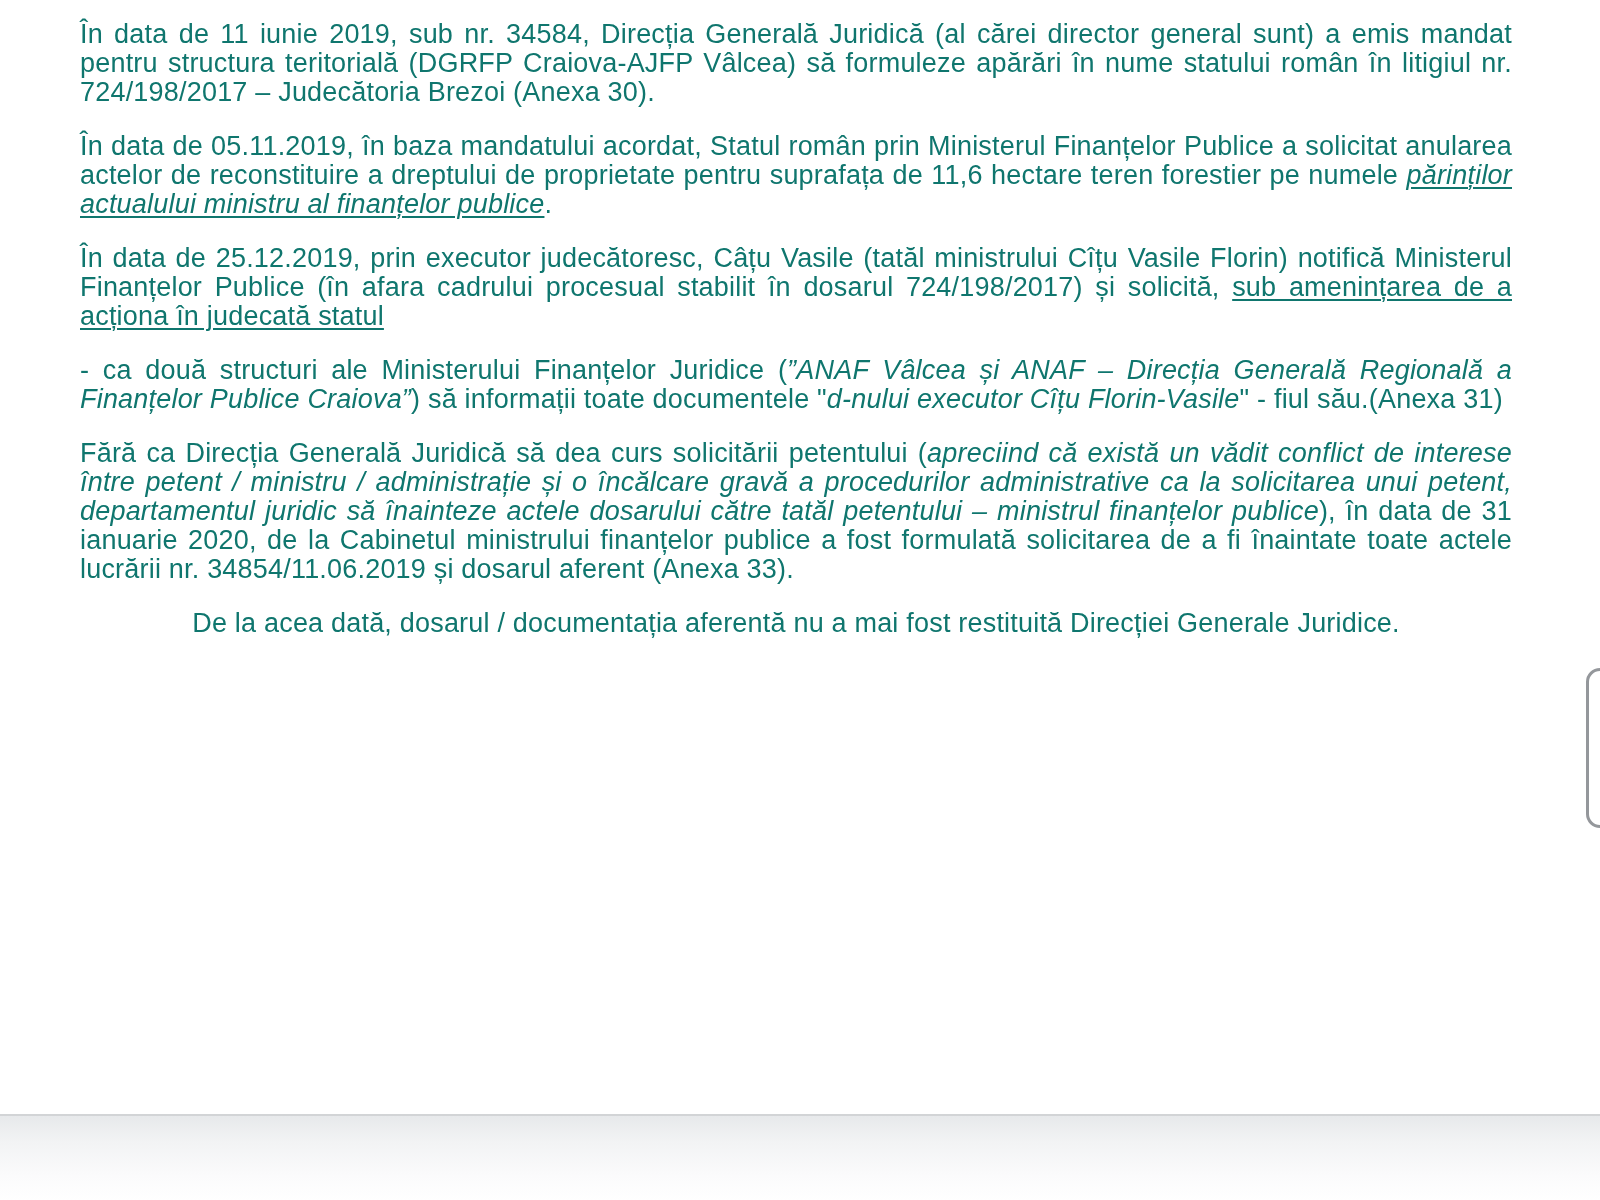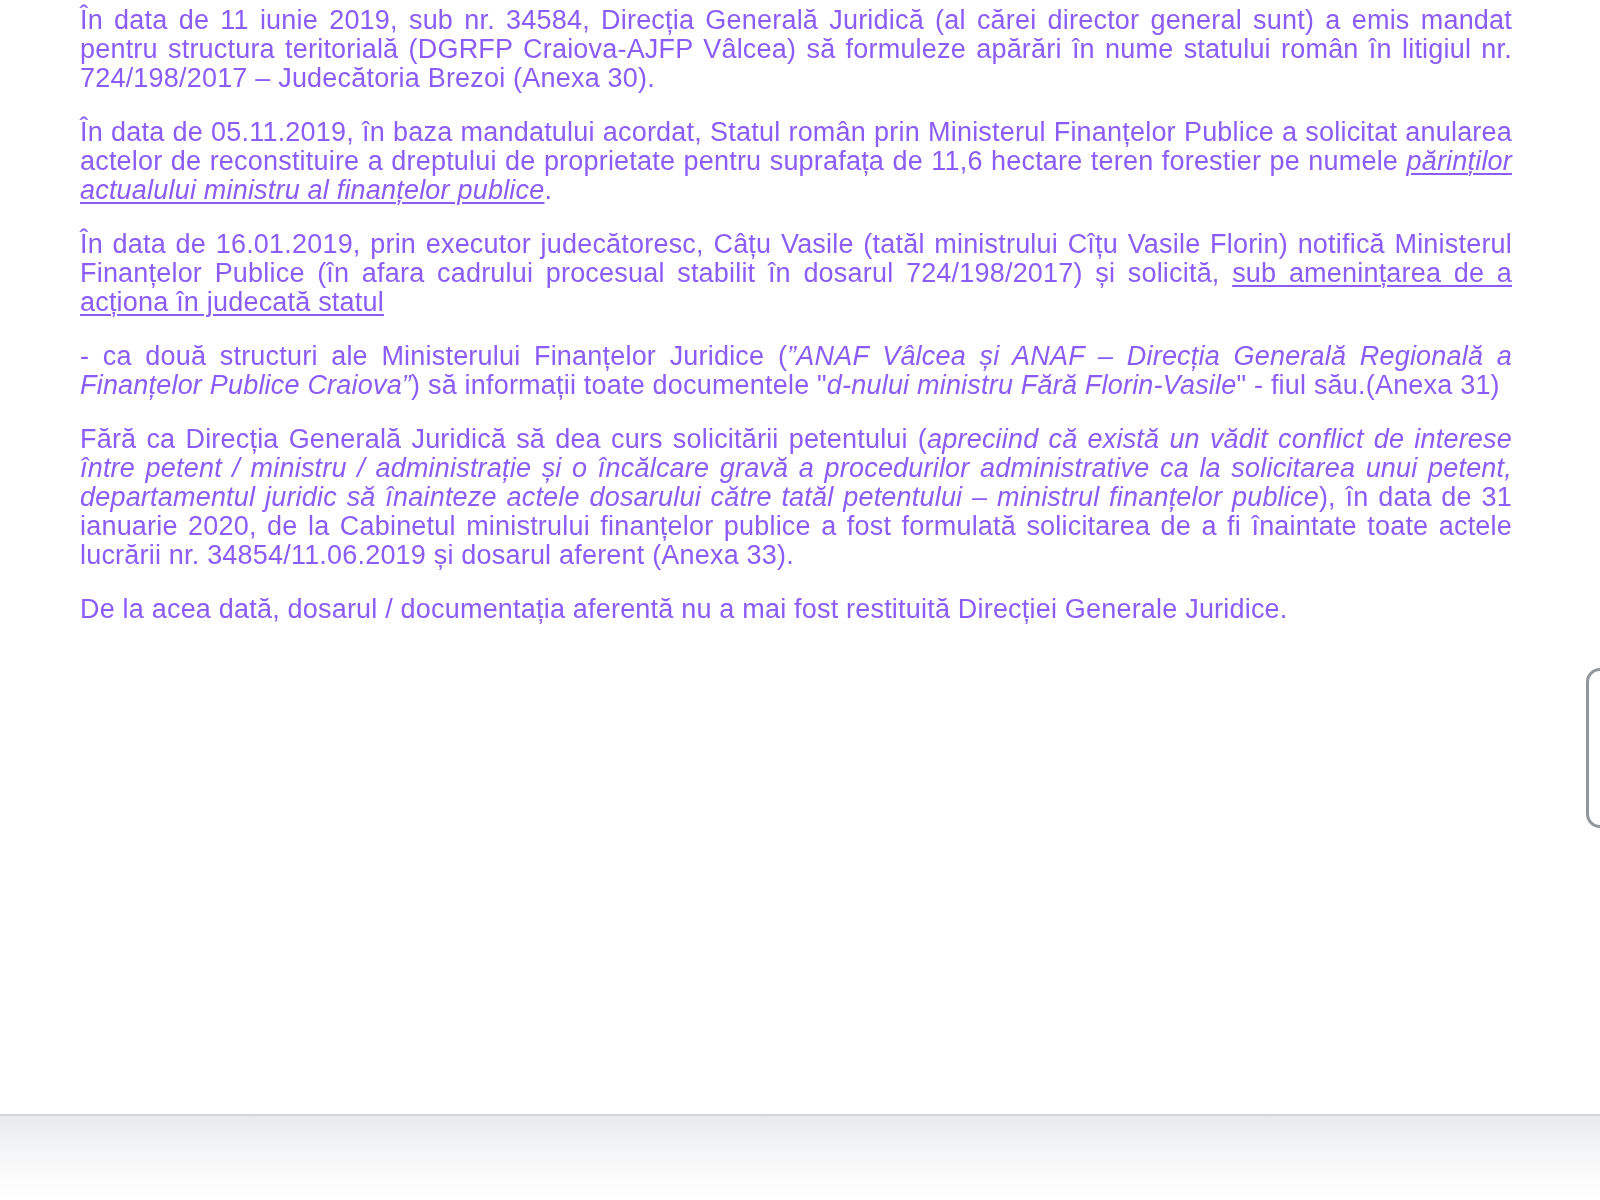--- a/index.html
+++ b/index.html
@@ -14,34 +14,34 @@
   .page {
     position: absolute;
     left: 0; top: 0;
     width: 1600px;
     height: 1200px;
     background: #ffffff;
   }
   .doc-text {
     position: absolute;
     left: 80px;
-    top: 6px;
+    top: 20px;
     width: 1432px;
-    color: #8b5cf6;
+    color: #0f766e;
   }
   .para {
     font-size: 27px;
     line-height: 29px;
     letter-spacing: 0.2px;
     text-align: justify;
     text-justify: inter-word;
     margin: 0 0 25px 0;
     -webkit-font-smoothing: antialiased;
   }
-  .para:last-child { text-align: left; }
+  .para:last-child { text-align: center; }
   .i { font-style: italic; }
   .b { font-weight: normal; }
   .u { text-decoration: underline; text-decoration-thickness: 2px; text-underline-offset: 3px; }
 
   
   .bottom-bar {
     position: absolute;
     left: 0;
     top: 1114px;
     width: 1600px;
@@ -62,22 +62,22 @@
     box-sizing: border-box;
   }
 </style>
 </head>
 <body>
 
 <div class="page">
   <div class="doc-text" id="doc-body">
       <p class="para"><span>În data de 11 iunie 2019, sub nr. 34584, Direcția Generală Juridică (al cărei director general sunt) a emis mandat pentru structura teritorială (DGRFP Craiova-AJFP Vâlcea) să formuleze apărări în nume statului român în litigiul nr. 724/198/2017 – Judecătoria Brezoi (Anexa 30).</span></p>
       <p class="para"><span>În data de 05.11.2019, în baza mandatului acordat, Statul român prin Ministerul Finanțelor Publice a solicitat anularea actelor de reconstituire a dreptului de proprietate pentru suprafața de 11,6 hectare teren forestier pe numele </span><span class="i b u">părinților actualului ministru al finanțelor publice</span><span>.</span></p>
-      <p class="para"><span>În data de 16.01.2019, prin executor judecătoresc, Câțu Vasile (tatăl ministrului Cîțu Vasile Florin) notifică Ministerul Finanțelor Publice (în afara cadrului procesual stabilit în dosarul 724/198/2017) și solicită, </span><span class="u">sub amenințarea de a acționa în judecată statul</span></p>
-      <p class="para"><span>- ca două structuri ale Ministerului Finanțelor Juridice (</span><span class="i">”ANAF Vâlcea și ANAF – Direcția Generală Regională a Finanțelor Publice Craiova”</span><span>) să informații toate documentele "</span><span class="i">d-nului ministru Fără Florin-Vasile</span><span>" - fiul său.(Anexa 31)</span></p>
+      <p class="para"><span>În data de 25.12.2019, prin executor judecătoresc, Câțu Vasile (tatăl ministrului Cîțu Vasile Florin) notifică Ministerul Finanțelor Publice (în afara cadrului procesual stabilit în dosarul 724/198/2017) și solicită, </span><span class="u">sub amenințarea de a acționa în judecată statul</span></p>
+      <p class="para"><span>- ca două structuri ale Ministerului Finanțelor Juridice (</span><span class="i">”ANAF Vâlcea și ANAF – Direcția Generală Regională a Finanțelor Publice Craiova”</span><span>) să informații toate documentele "</span><span class="i">d-nului executor Cîțu Florin-Vasile</span><span>" - fiul său.(Anexa 31)</span></p>
       <p class="para"><span>Fără ca Direcția Generală Juridică să dea curs solicitării petentului (</span><span class="i">apreciind că există un vădit conflict de interese între petent / ministru / administrație și o încălcare gravă a procedurilor administrative ca la solicitarea unui petent, departamentul juridic să înainteze actele dosarului către tatăl petentului – ministrul finanțelor publice</span><span>), în data de 31 ianuarie 2020, de la Cabinetul ministrului finanțelor publice a fost formulată solicitarea de a fi înaintate toate actele lucrării nr. 34854/11.06.2019 și dosarul aferent (Anexa 33).</span></p>
       <p class="para"><span>De la acea dată, dosarul / documentația aferentă nu a mai fost restituită Direcției Generale Juridice.</span></p>
     </div>
 
   <div class="scroll-thumb"></div>
 
   <div class="bottom-bar">
     
   </div>
 </div>

